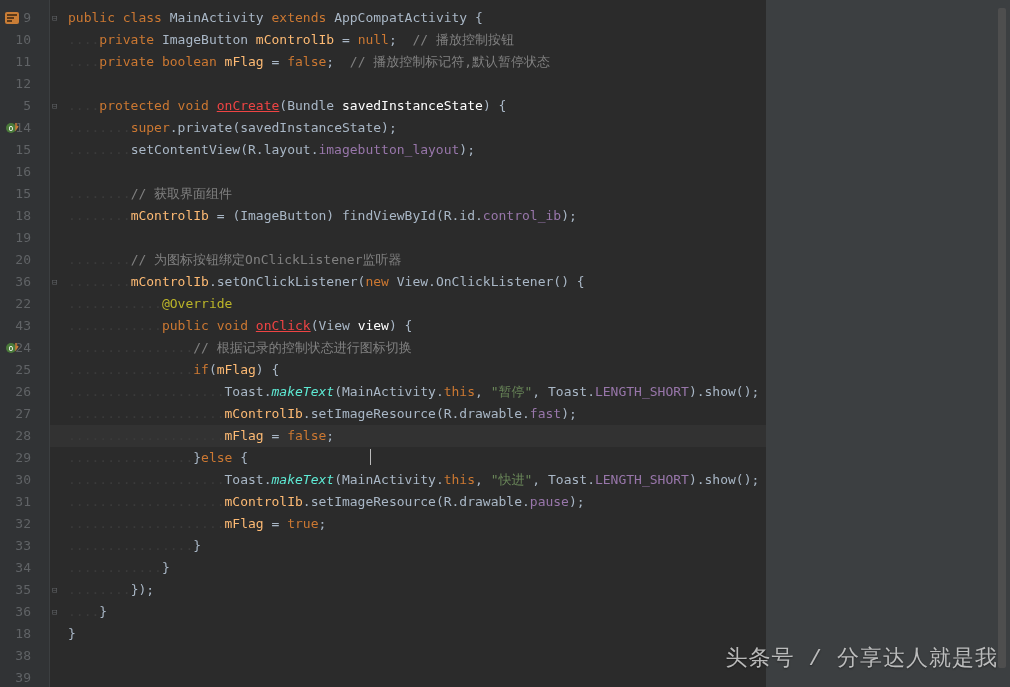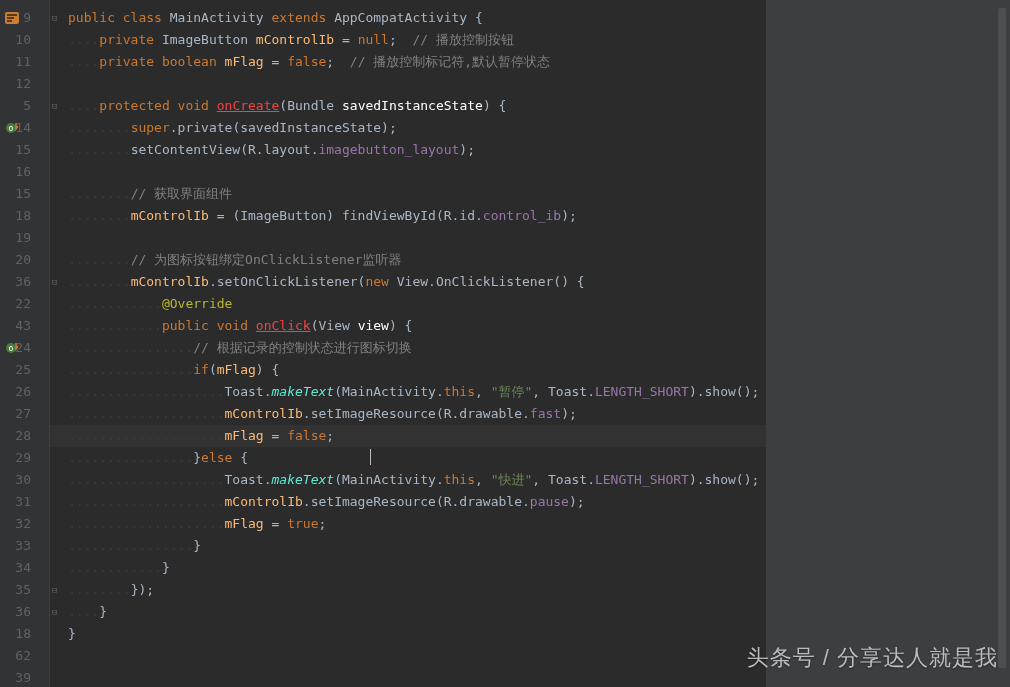--- a/index.html
+++ b/index.html
@@ -17,21 +17,21 @@
 .ann { color:#bbb529; }
 .fn { color:#ef4444;text-decoration:underline; }
 .fld { color:#fdba74; }
 .sta { font-style:italic; color:#5eead4; }
 .stai { color:#9876aa;text-align:center; }
 .par { color:#ffffff; }
 .ws { color:#3b3b3b; }
 .dot { color:#a9b7c6; }
 .sidebar { position:absolute; right:0; top:0; width:244px; height:687px; background:#3c3f41; }
 .map { position:absolute; right:4px; top:8px; width:8px; height:660px; background:#4e4e4e; border-radius:2px; }
-.wm { position:absolute; right:12px; bottom:14px; color:#d8d8d8; font-family:Liberation Sans, sans-serif; font-size:22px; font-weight:300; opacity:0.82; letter-spacing:1px; text-shadow:0 1px 2px rgba(0,0,0,0.5); }
+.wm { position:absolute; right:12px; bottom:14px; color:#d8d8d8; font-family:Liberation Mono, monospace; font-size:22px; font-weight:300; opacity:0.82; letter-spacing:1px; text-shadow:0 1px 2px rgba(0,0,0,0.5); }
 .caret { position:absolute; width:1px; height:16px; background:#bbb; left:320px; top:449px; }
 </style>
 </head>
 <body>
 
 <div class="editor">
   <div class="gutter" id="gutter">
       <div class="ln">9<span class="ic"><svg viewBox="0 0 16 16">
             <rect x="1" y="2" width="14" height="12" rx="2" fill="#c97d36"></rect>
             <rect x="3" y="4" width="10" height="2" fill="#5b3a1a"></rect>
@@ -67,21 +67,21 @@
       <div class="ln">28</div>
       <div class="ln">29</div>
       <div class="ln">30</div>
       <div class="ln">31</div>
       <div class="ln">32</div>
       <div class="ln">33</div>
       <div class="ln">34</div>
       <div class="ln">35</div>
       <div class="ln">36</div>
       <div class="ln">18</div>
-      <div class="ln">62</div>
+      <div class="ln">38</div>
       <div class="ln">39</div>
     </div>
   <div class="code" id="code">
     <div class="caret"></div>
   <div class="line"><span style="position:absolute;left:2px;color:#606366;font-size:9px;">⊟</span><span class="kw">public</span> <span class="kw">class</span> <span>MainActivity</span> <span class="kw">extends</span> <span>AppCompatActivity</span> <span>{</span></div>
       <div class="line"><span class="ws">....</span><span class="kw">private</span> <span>ImageButton</span> <span class="fld">mControlIb</span> <span>=</span> <span class="kw">null</span><span>;</span><span>  </span><span class="com">//</span><span class="com"> 播放控制按钮</span></div>
       <div class="line"><span class="ws">....</span><span class="kw">private</span> <span class="kw">boolean</span> <span class="fld">mFlag</span> <span>=</span> <span class="kw">false</span><span>;</span><span>  </span><span class="com">//</span><span class="com"> 播放控制标记符,默认暂停状态</span></div>
       <div class="line"></div>
       <div class="line"><span style="position:absolute;left:2px;color:#606366;font-size:9px;">⊟</span><span class="ws">....</span><span class="kw">protected</span> <span class="kw">void</span> <span class="fn">onCreate</span><span>(Bundle</span> <span class="par">savedInstanceState</span><span>)</span> <span>{</span></div>
       <div class="line"><span class="ws">........</span><span class="kw">super</span><span class="dot">.</span><span>private(savedInstanceState)</span><span>;</span></div>

